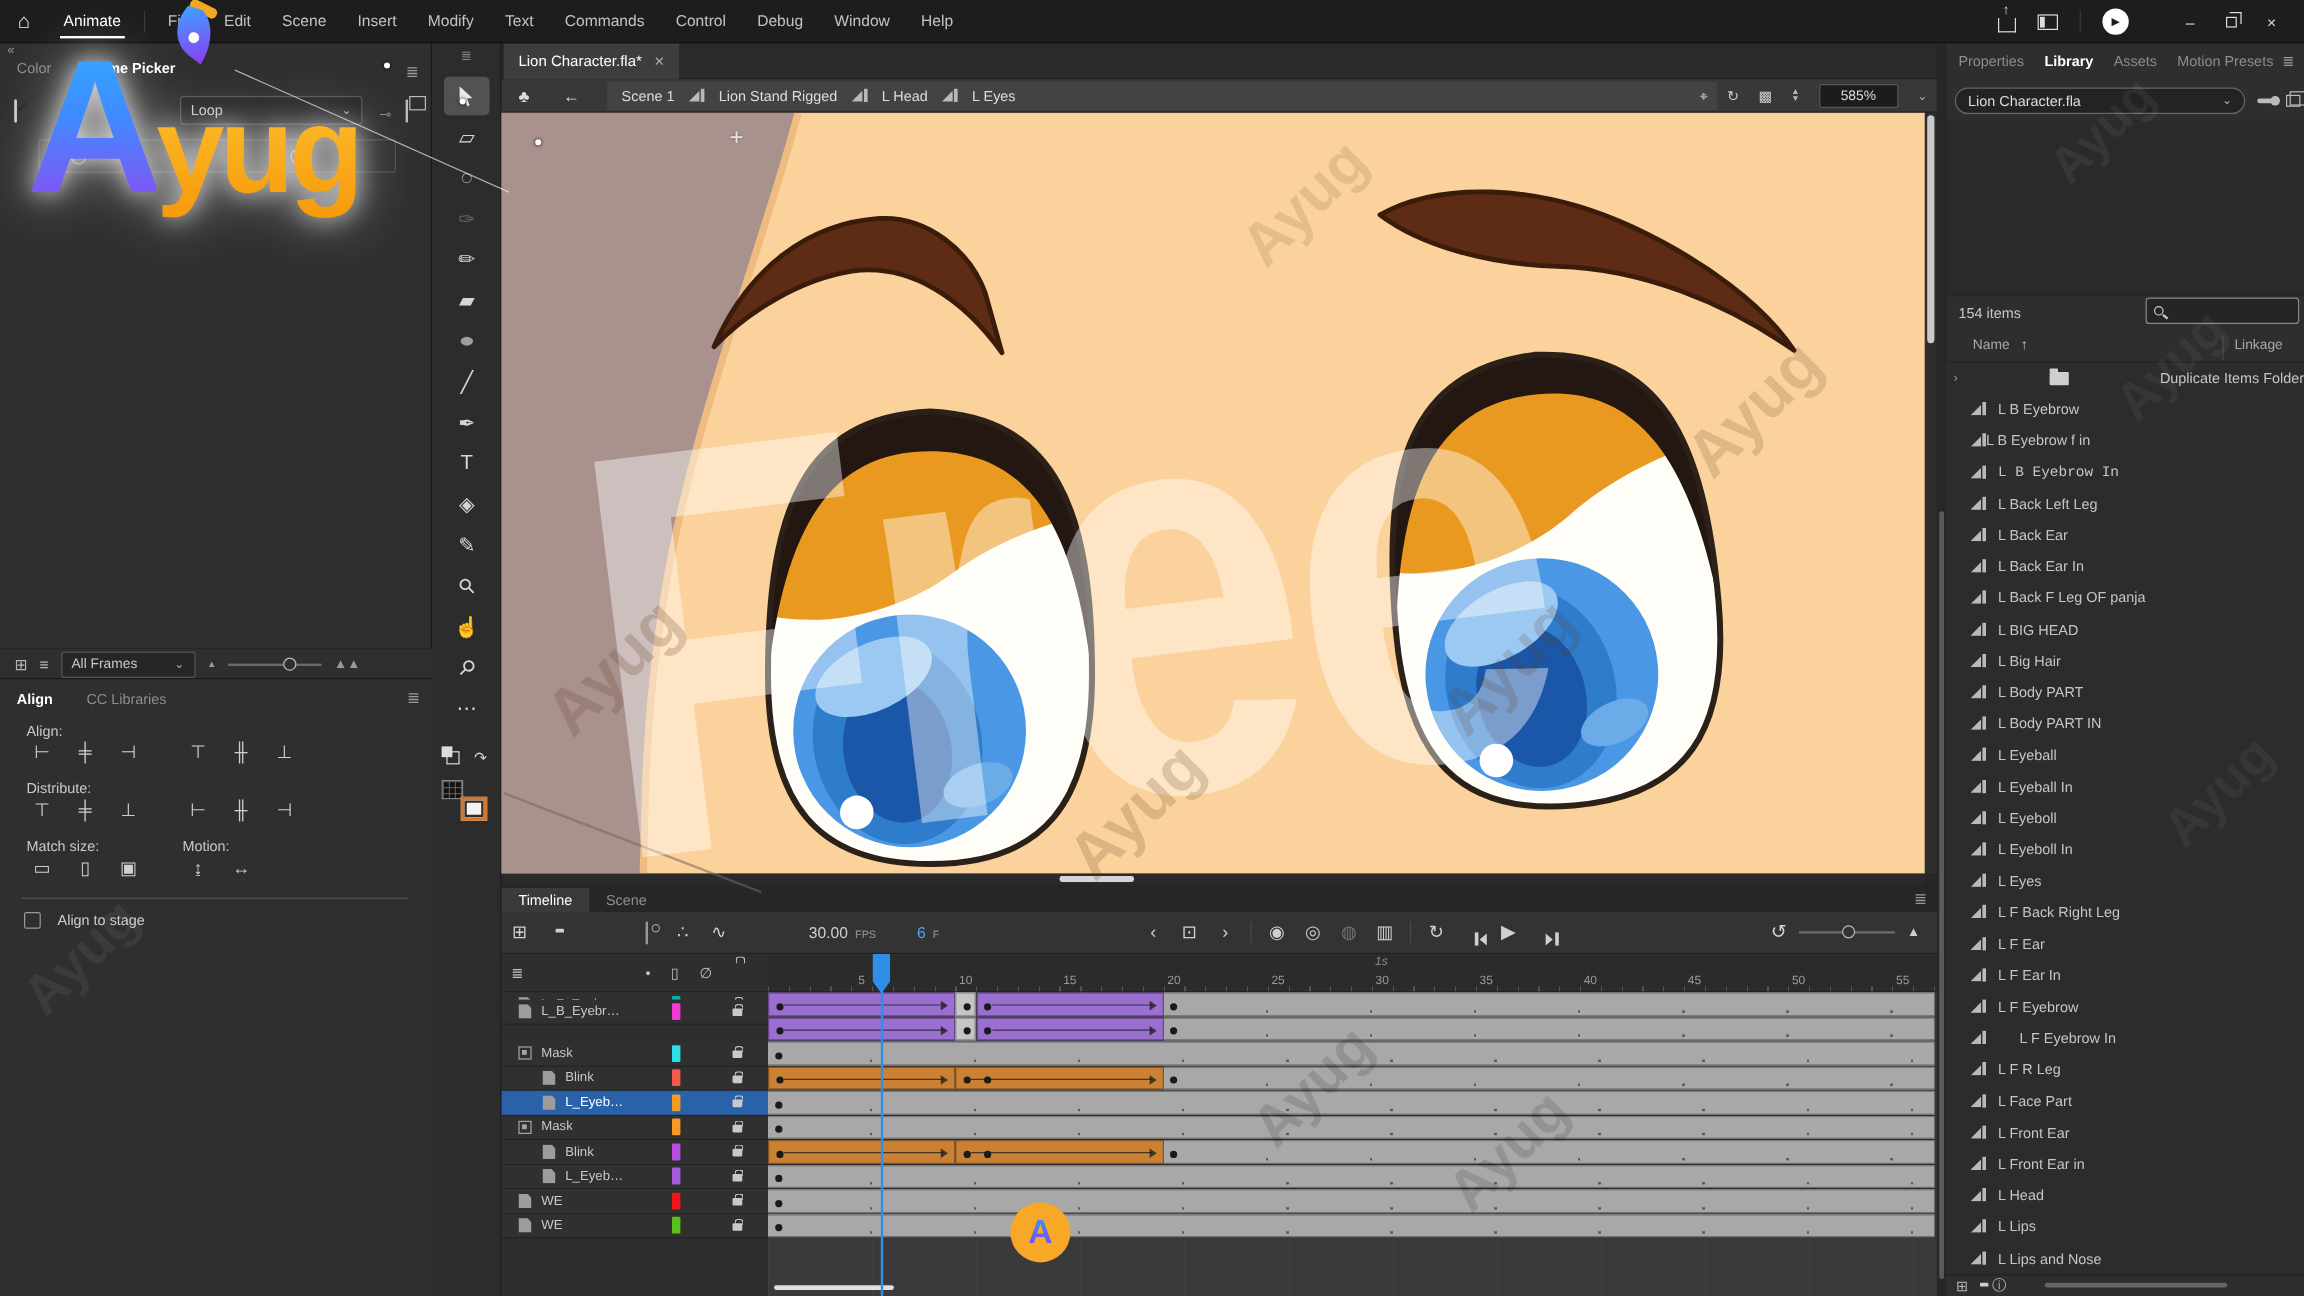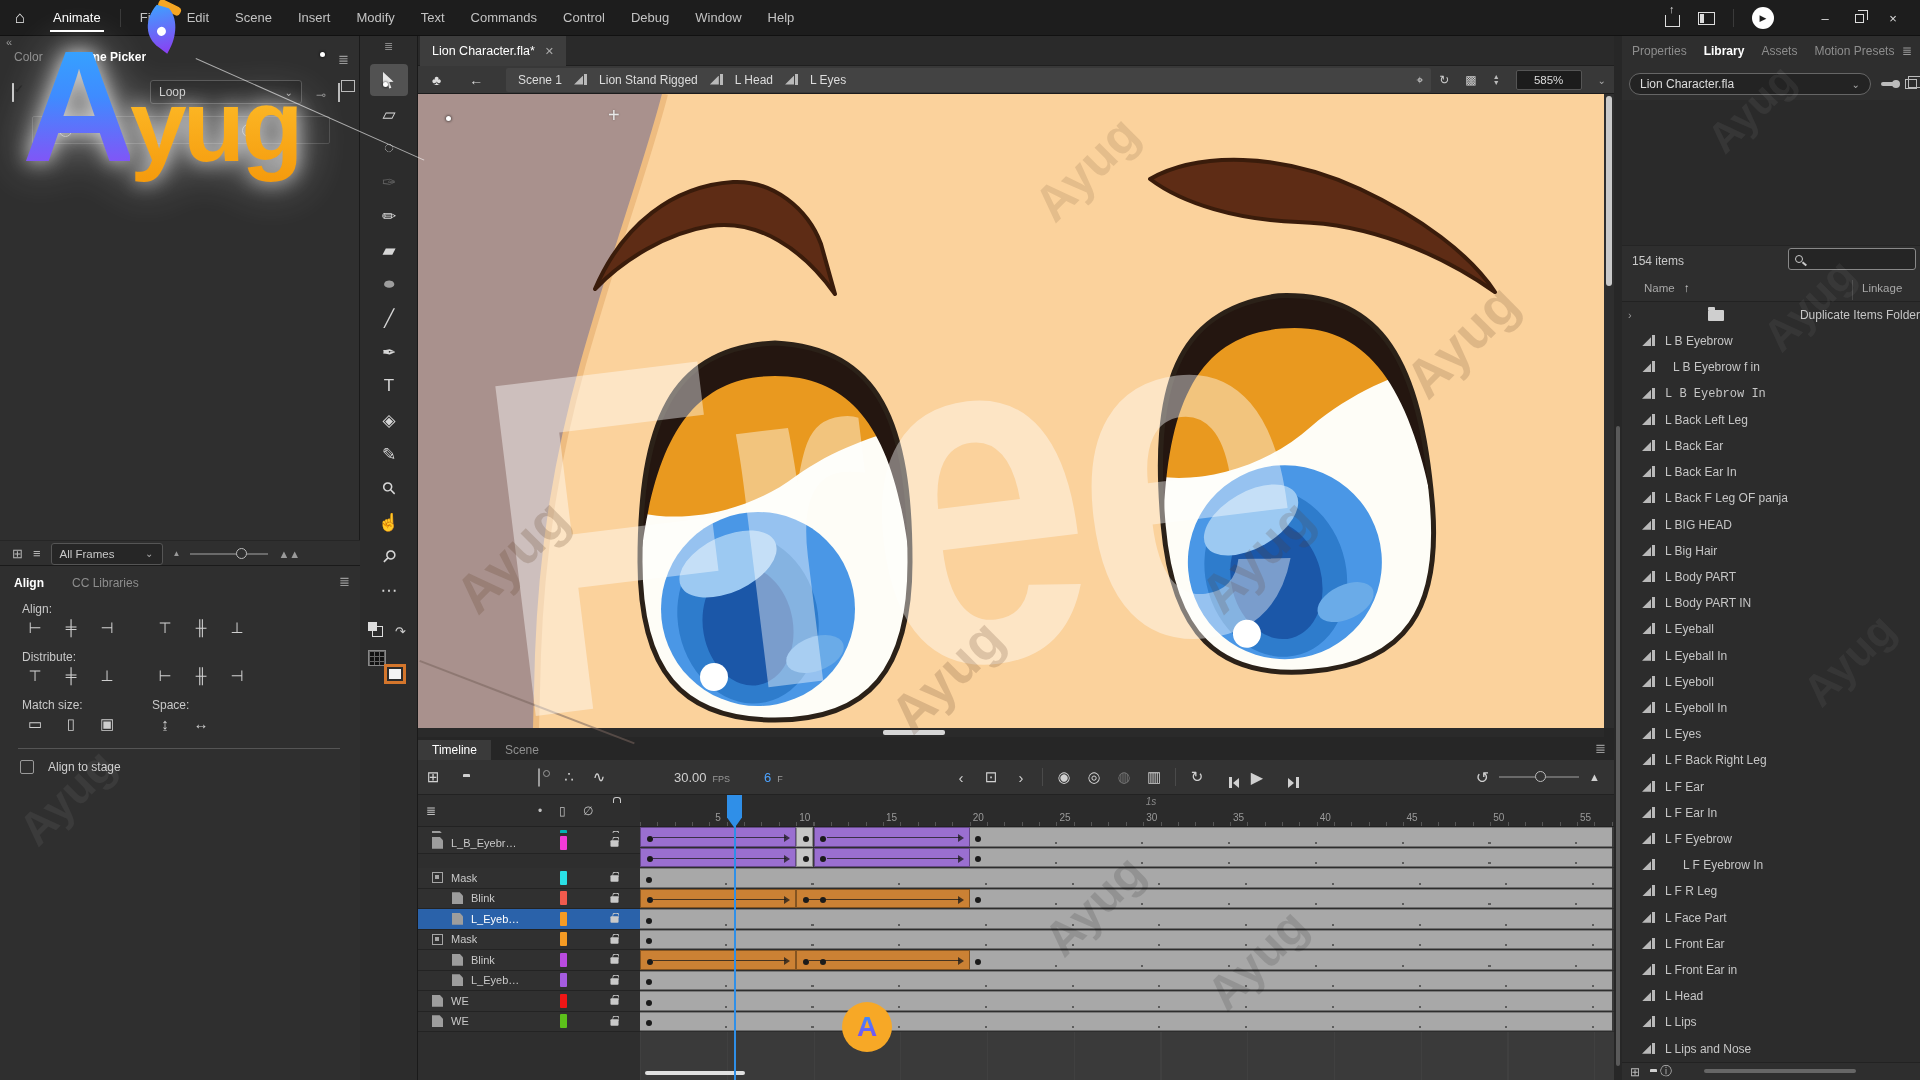--- a/index.html
+++ b/index.html
@@ -313,21 +313,21 @@
       <div class="al-row" style="left:22px;top:100px;" id="align-row2">
           <span class="al-ic">⊤</span>
           <span class="al-ic">╪</span>
           <span class="al-ic">⊥</span>
           <span class="al-gap"></span>
           <span class="al-ic">⊢</span>
           <span class="al-ic">╫</span>
           <span class="al-ic">⊣</span>
         </div>
       <div class="sec-label" style="left:22px;top:132px;">Match size:</div>
-      <div class="sec-label" style="left:152px;top:132px;">Space:</div>
+      <div class="sec-label" style="left:152px;top:132px;">Motion:</div>
       <div class="al-row" style="left:22px;top:148px;" id="align-row3">
           <span class="al-ic">▭</span>
           <span class="al-ic">▯</span>
           <span class="al-ic">▣</span>
         </div>
       <div class="al-row" style="left:152px;top:148px;" id="align-row4">
           <span class="al-ic">↨</span>
           <span class="al-ic">↔</span>
         </div>
       <div class="divline" style="top:182px;"></div>
@@ -757,21 +757,21 @@
           <span style="margin-left: 10px;">Duplicate Items Folder</span>
         </div>
         <div class="librow" style="top: 26.2px;">
           <span style="width: 20px;"></span>
           <span class="sym-ic" style="flex: 0 0 auto;"></span>
           <span style="margin-left: 10px;">L B Eyebrow</span>
         </div>
         <div class="librow" style="top: 52.4px;">
           <span style="width: 20px;"></span>
           <span class="sym-ic" style="flex: 0 0 auto;"></span>
-          <span style="margin-left: 18px;">L B Eyebrow f in</span>
+          <span style="margin-left: 0;">L B Eyebrow f in</span>
         </div>
         <div class="librow" style="top: 78.6px;">
           <span style="width: 20px;"></span>
           <span class="sym-ic" style="flex: 0 0 auto;"></span>
           <span style="margin-left: 10px; font-family: Liberation Mono, monospace;">L B Eyebrow In</span>
         </div>
         <div class="librow" style="top: 104.8px;">
           <span style="width: 20px;"></span>
           <span class="sym-ic" style="flex: 0 0 auto;"></span>
           <span style="margin-left: 10px;">L Back  Left Leg</span>

